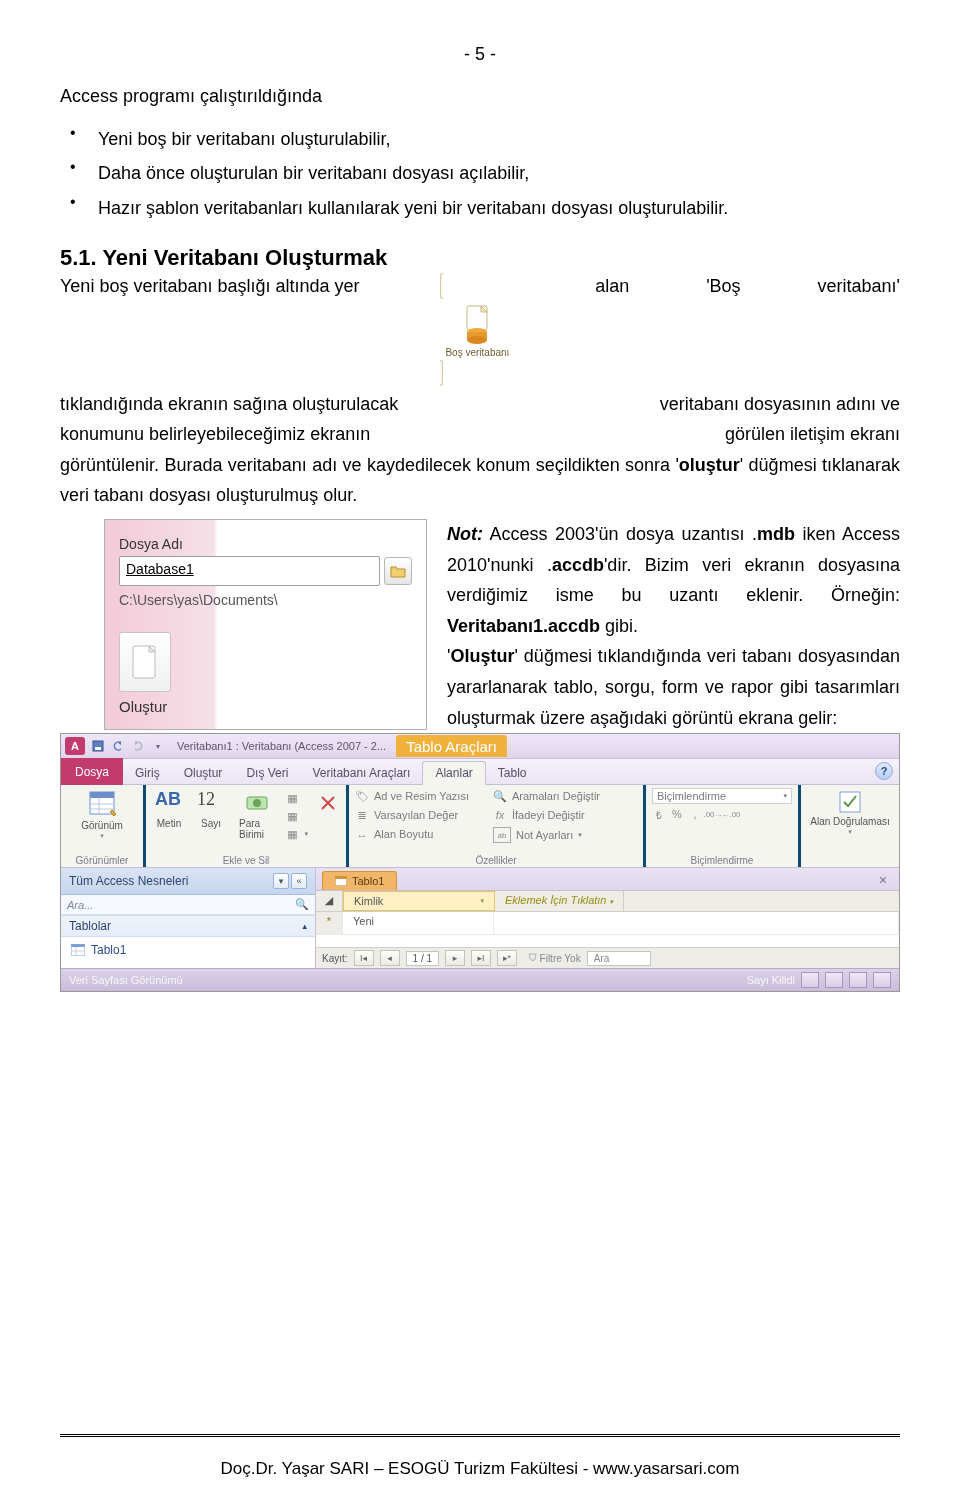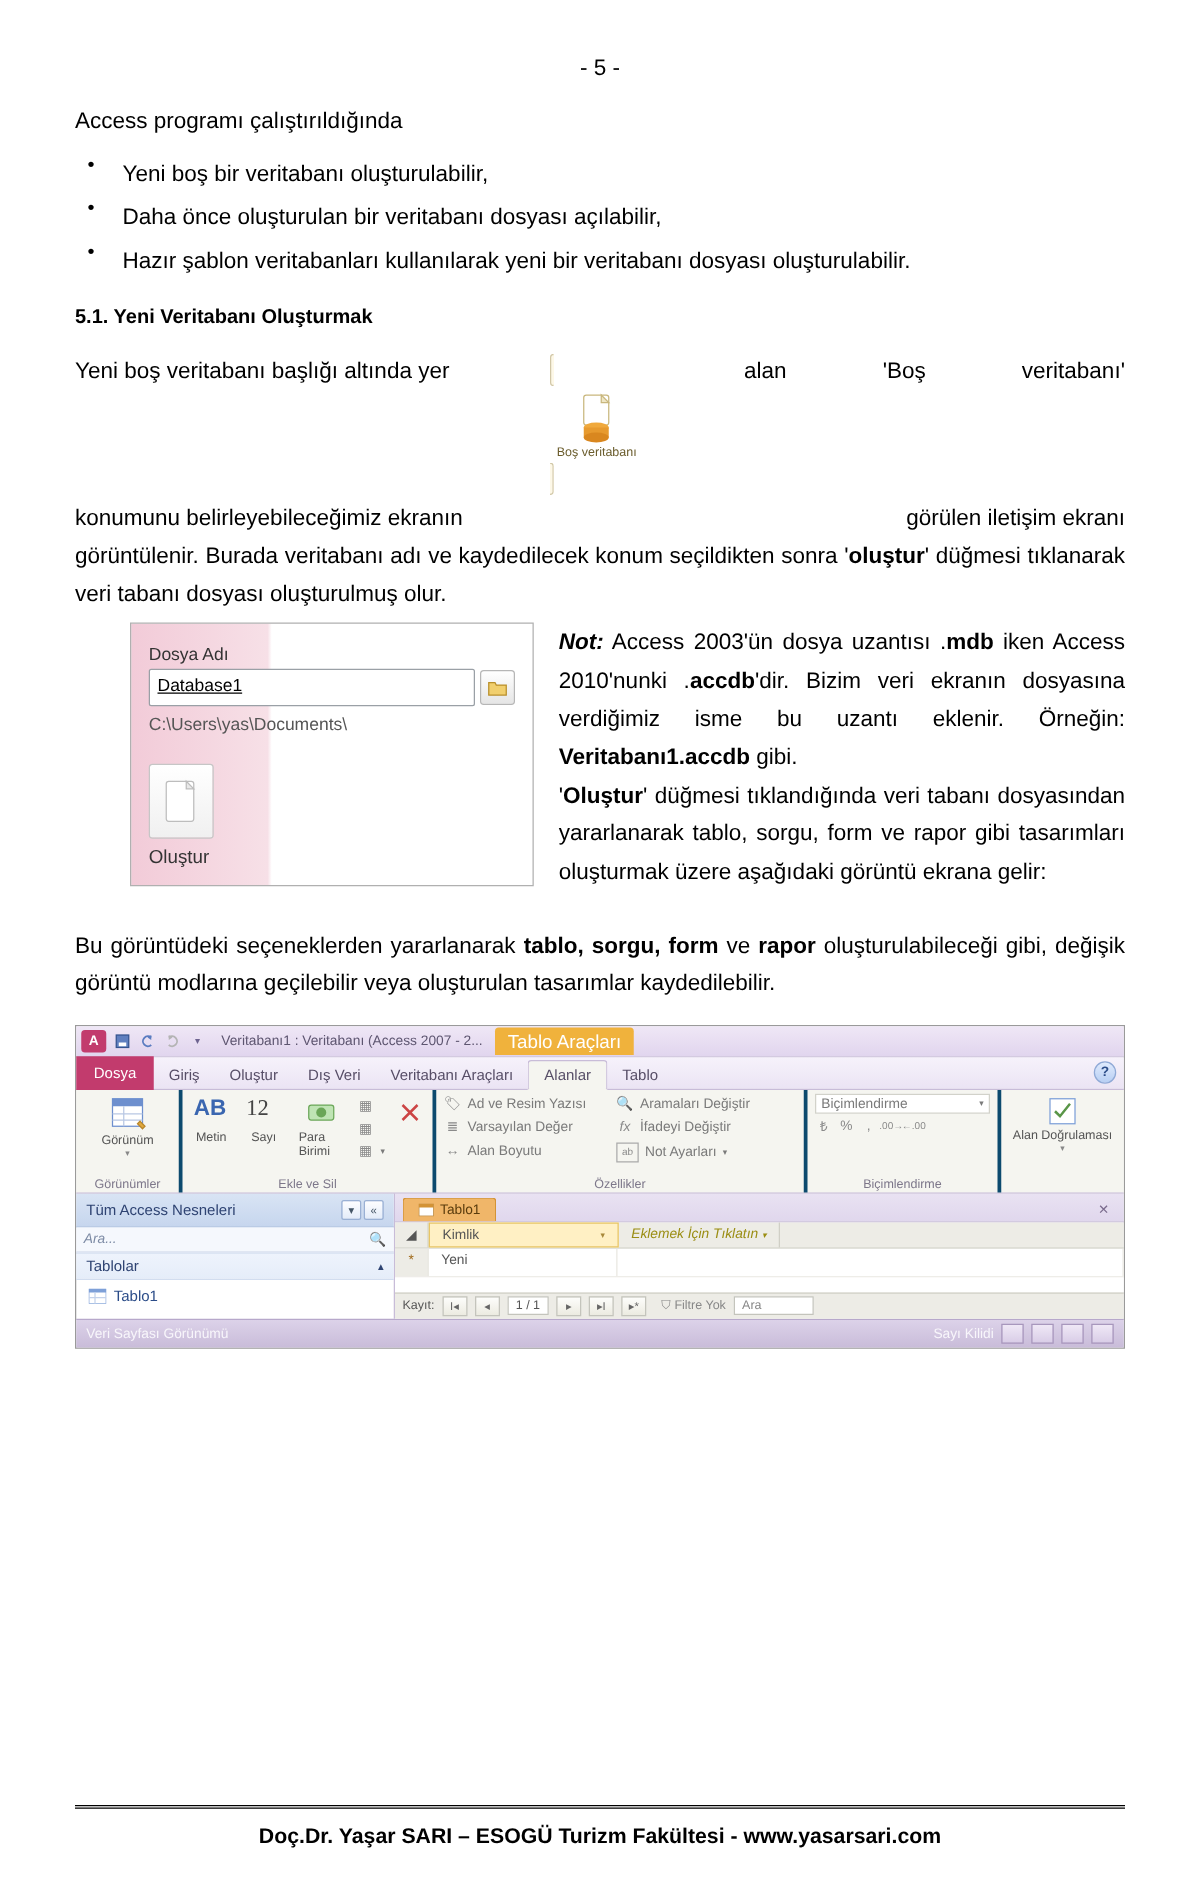--- a/index.html
+++ b/index.html
@@ -30,23 +30,23 @@
   }
   .bullets .row {
     display: flex;
     margin: 4px 0;
   }
   .bullets .bullet {
     width: 28px;
     flex: 0 0 28px;
   }
   .section-heading {
-    font-size: 16px;
+    font-size: 22px;
     font-weight: bold;
-    margin: 8px 0 18px 0;
+    margin: 8px 0 0 0;
   }
   .wrap-section {
     position: relative;
   }
   .inline-icon {
     display: inline-block;
     width: 74px;
     vertical-align: middle;
     margin: 0 4px;
   }
@@ -515,24 +515,24 @@
     height: 14px;
     border: 1px solid #a897bd;
     background: linear-gradient(#efe8f6, #d9cde7);
   }
   .footer {
     position: absolute;
     bottom: 30px;
     left: 60px;
     right: 60px;
     border-top: 3px double #000;
-    padding-top: 12px;
+    padding-top: 22px;
     text-align: center;
     font-size: 17px;
-    font-weight: bold;
+    font-weight: normal;
   }
 </style>
 </head>
 <body>
 
 <div class="page">
 
   <div class="page-num">- 5 -</div>
 
   <div class="body-text">Access programı çalıştırıldığında</div>
@@ -567,20 +567,24 @@
             <ellipse cx="22" cy="38" rx="10" ry="4" fill="#d9871f"></ellipse>
           </svg>
           <div class="cap">Boş veritabanı</div>
         </span>
       </span>
       <span>alan</span>
       <span>'Boş</span>
       <span>veritabanı'</span>
     </div>
     <div style="display:flex;justify-content:space-between;">
+      <span>tıklandığında ekranın sağına oluşturulacak</span>
+      <span>veritabanı dosyasının adını ve</span>
+    </div>
+    <div style="display:flex;justify-content:space-between;">
       <span>konumunu belirleyebileceğimiz ekranın</span>
       <span>görülen iletişim ekranı</span>
     </div>
     <div>
       <span>görüntülenir. Burada veritabanı adı ve kaydedilecek konum seçildikten sonra '</span><span class="bold">oluştur</span><span>' düğmesi tıklanarak veri tabanı dosyası oluşturulmuş olur.</span>
     </div>
   </div>
 
   <div class="two-col">
     <div class="shot-filedlg">
@@ -604,23 +608,20 @@
         <div class="filedlg-create">Oluştur</div>
       </div>
     </div>
     <div class="right-text">
       <span class="note-lead">Not:</span><span> Access 2003'ün dosya uzantısı .</span><span class="bold">mdb</span><span> iken Access 2010'nunki .</span><span class="bold">accdb</span><span>'dir. Bizim veri ekranın dosyasına verdiğimiz isme bu uzantı eklenir. Örneğin: </span><span class="bold">Veritabanı1.accdb</span><span> gibi.</span>
       <br>
       <span>'</span><span class="bold">Oluştur</span><span>' düğmesi tıklandığında veri tabanı dosyasından yararlanarak tablo, sorgu, form ve rapor gibi tasarımları oluşturmak üzere aşağıdaki görüntü ekrana gelir:</span>
     </div>
   </div>
 
-  <div class="para-after">
-    <span>Bu görüntüdeki seçeneklerden yararlanarak </span><span class="bold">tablo, sorgu, form</span><span> ve </span><span class="bold">rapor</span><span> oluşturulabileceği gibi, değişik görüntü modlarına geçilebilir veya oluşturulan tasarımlar kaydedilebilir.</span>
-  </div>
 
   <div class="ribbon-frame">
 
     <div class="titlebar">
       <div class="a-logo">A</div>
       <div class="qa">
         <span class="qitem">
             <svg width="12" height="12" viewBox="0 0 12 12">
               <rect x="1" y="1" width="10" height="10" fill="#5f7fbf" stroke="#34548f"></rect>
               <rect x="3" y="7" width="6" height="3" fill="#fff"></rect>

